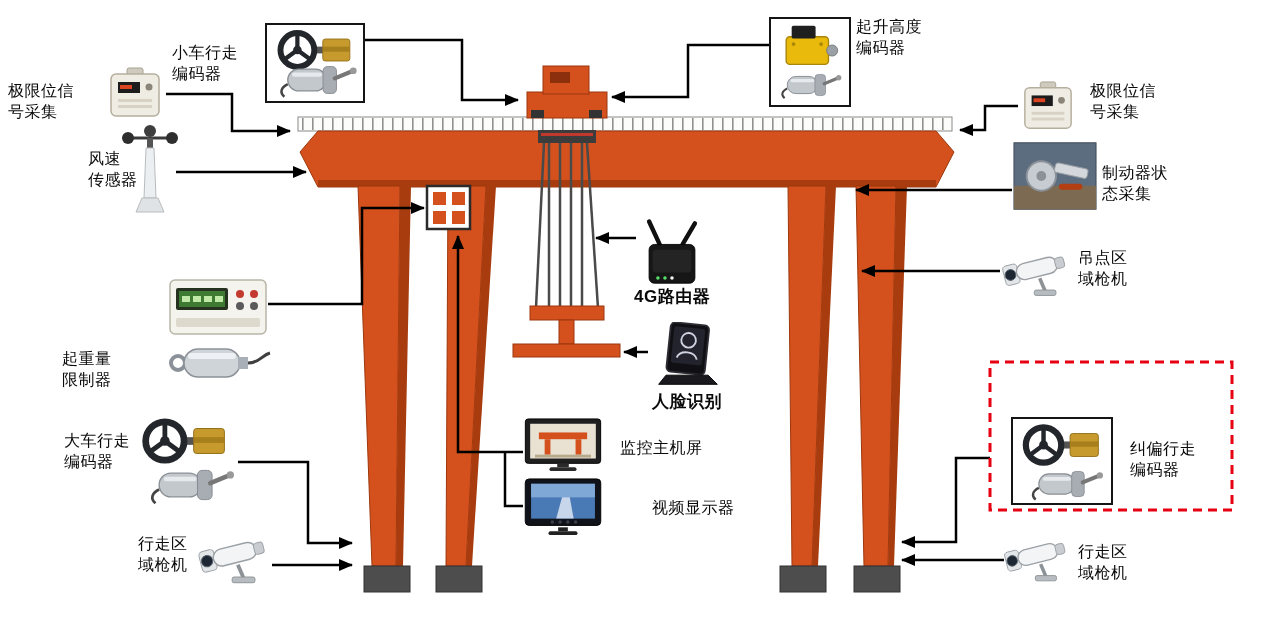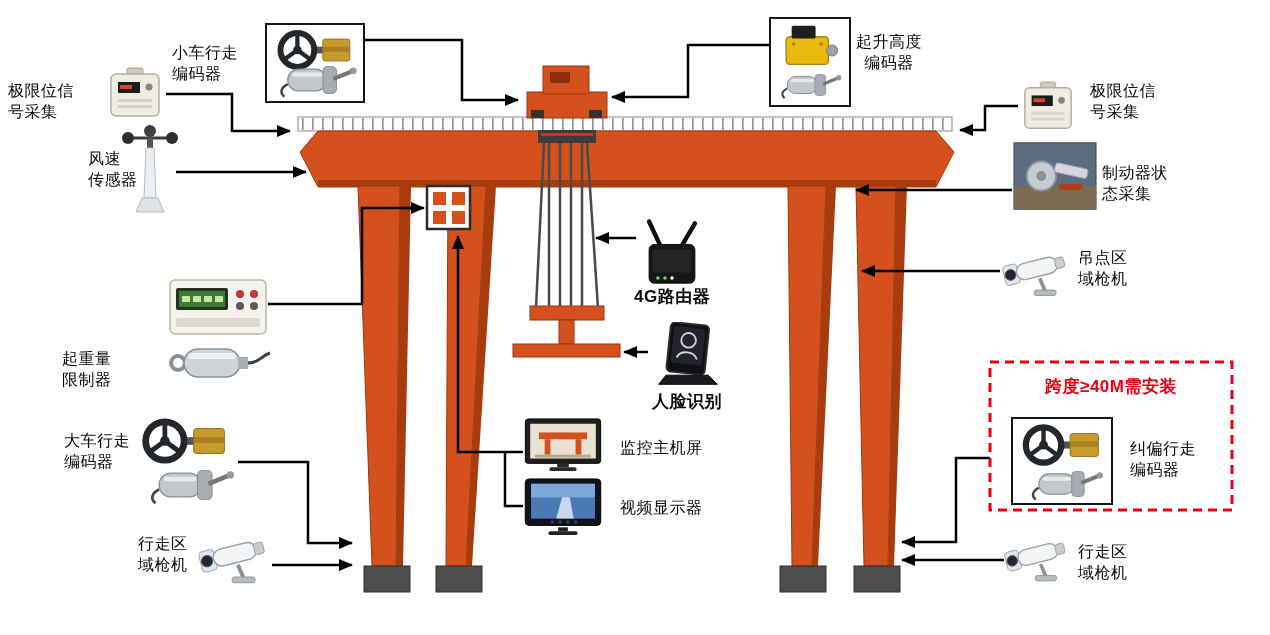--- a/index.html
+++ b/index.html
@@ -319,28 +319,27 @@
 传感器</div>
   <div class="label" style="left:62px;top:316px;margin-top:32px;">起重量
 限制器</div>
   <div class="label" style="left:64px;top:430px;">大车行走
 编码器</div>
   <div class="label" style="left:138px;top:533px;">行走区
 域枪机</div>
   <div class="label bold" style="left:634px;top:286px;">4G路由器</div>
   <div class="label bold" style="left:652px;top:391px;">人脸识别</div>
   <div class="label" style="left:620px;top:437px;">监控主机屏</div>
-  <div class="label" style="left:620px;top:497px;">视频显示器</div>
-  <div class="label" style="left:856px;top:31px;text-align:center;">起升高度
+  <div class="label" style="left:652px;top:497px;">视频显示器</div>
+  <div class="label" style="left:856px;top:16px;">起升高度
 编码器</div>
   <div class="label" style="left:1090px;top:80px;">极限位信
 号采集</div>
   <div class="label" style="left:1102px;top:162px;">制动器状
 态采集</div>
   <div class="label" style="left:1078px;top:247px;">吊点区
 域枪机</div>
-  <div class="label red center" style="left:990px;top:376px;width:242px;">跨度≥40M需安装</div>
   <div class="label" style="left:1130px;top:438px;">纠偏行走
 编码器</div>
   <div class="label" style="left:1078px;top:541px;">行走区
 域枪机</div>
 
 </div>
 
 </body></html>

